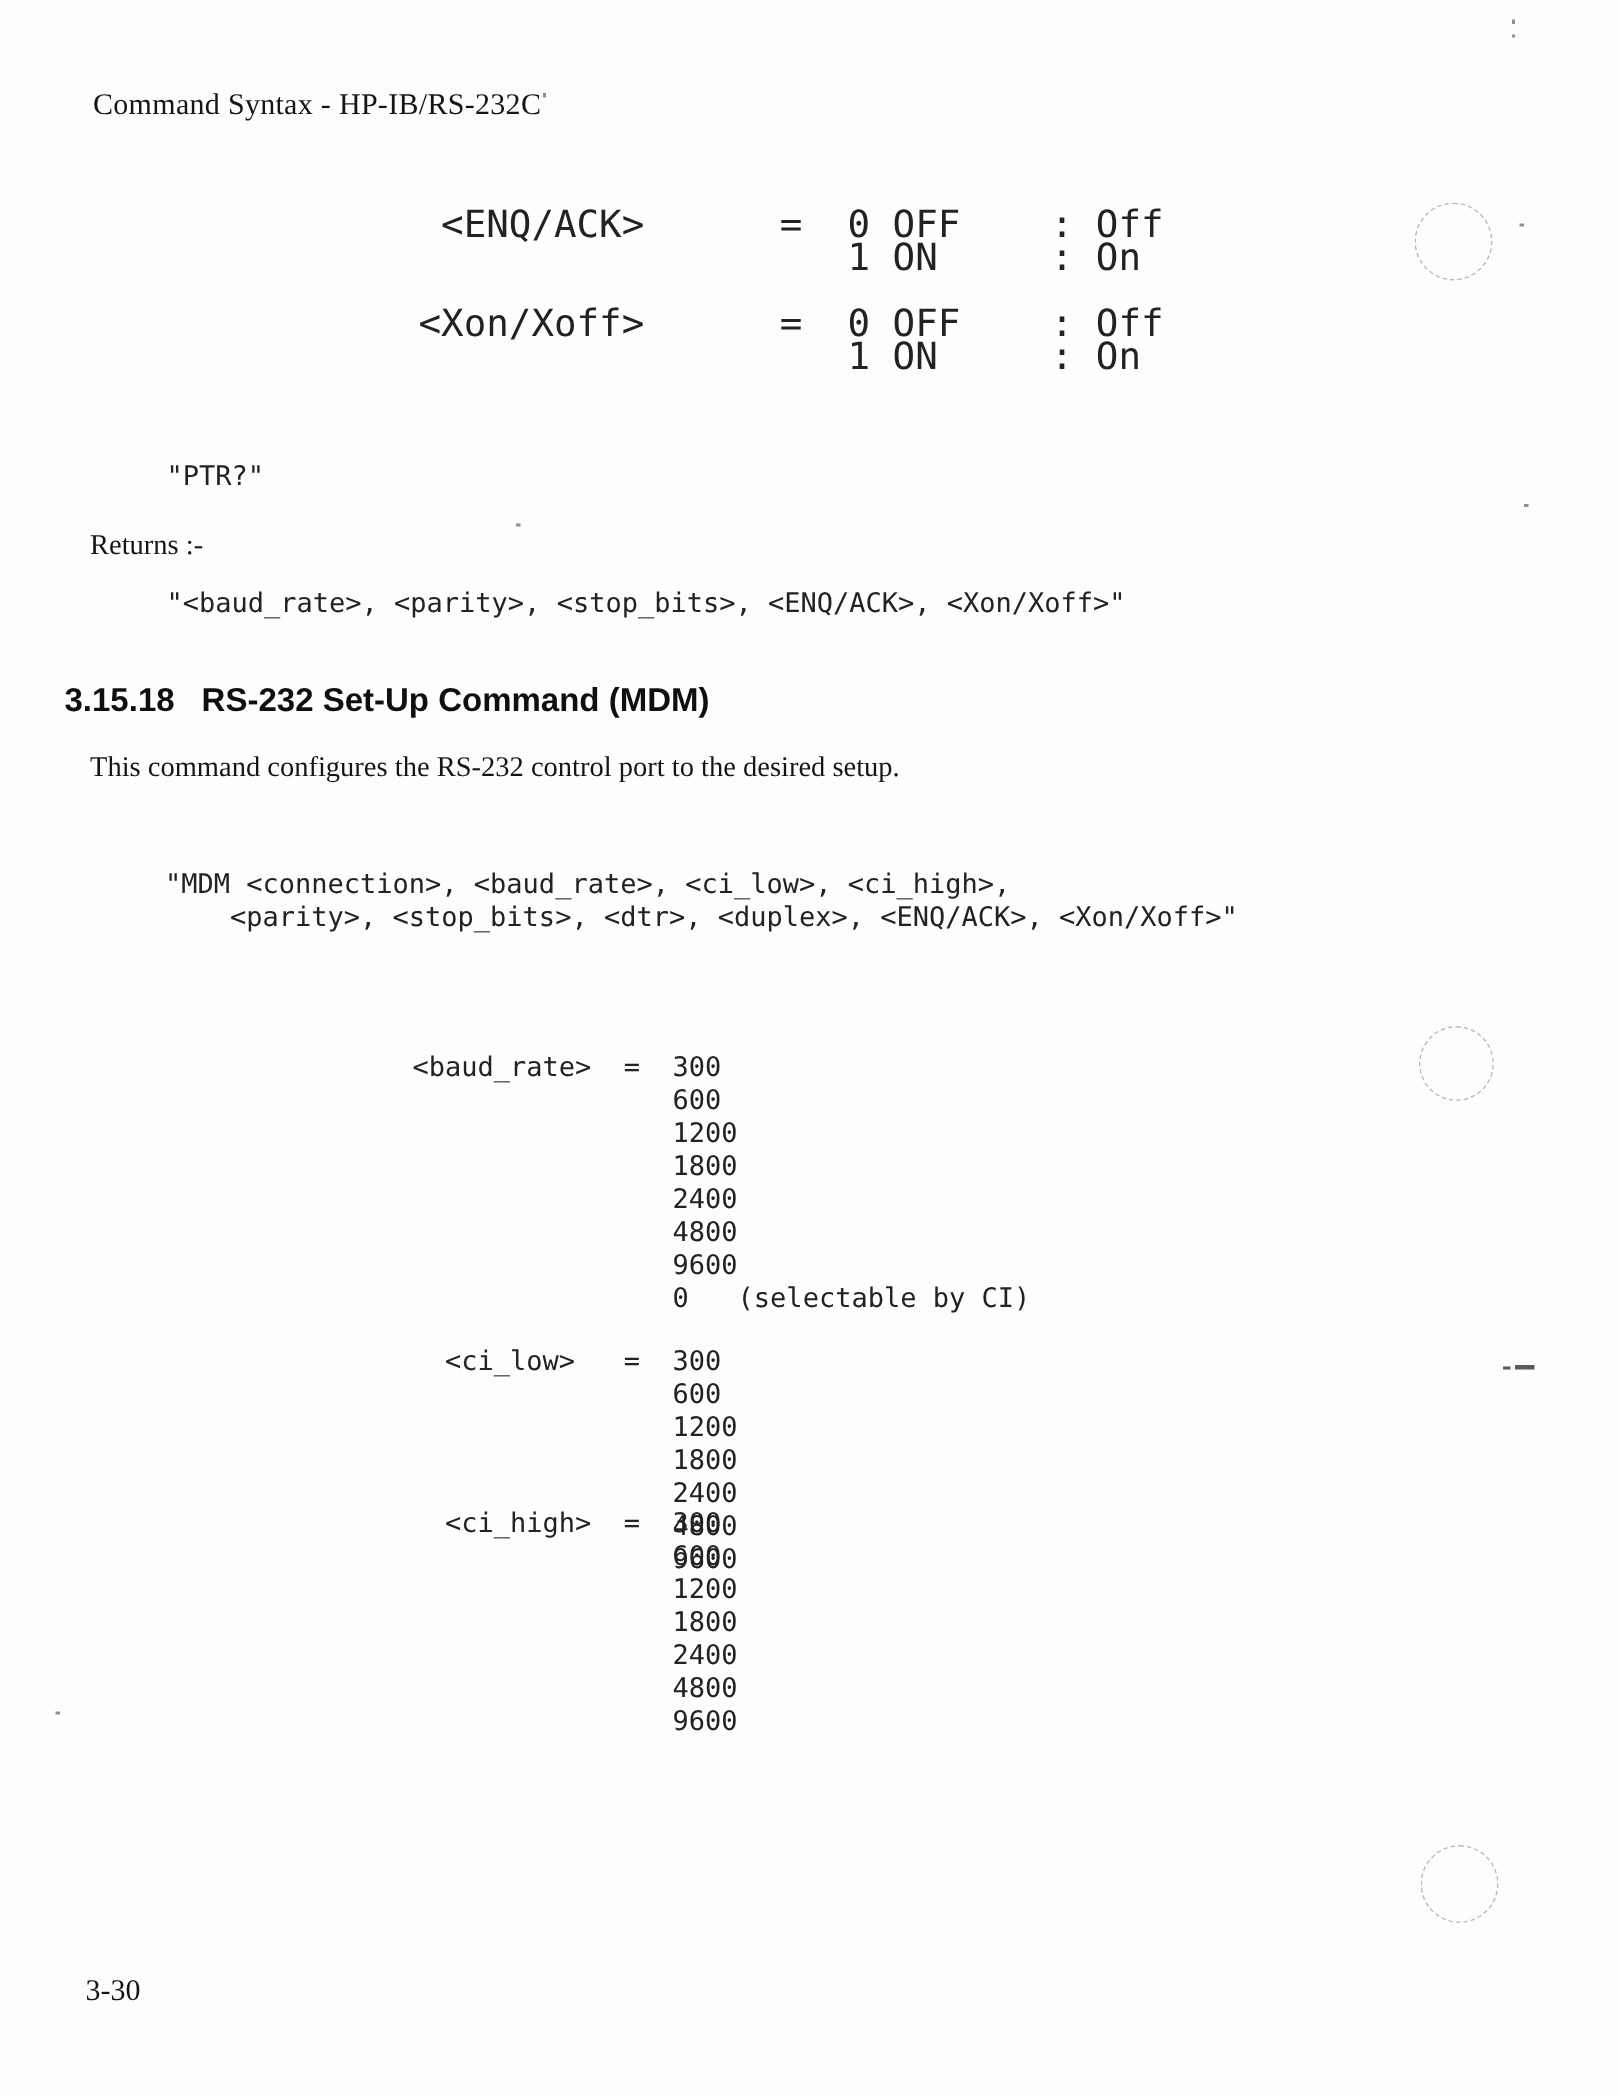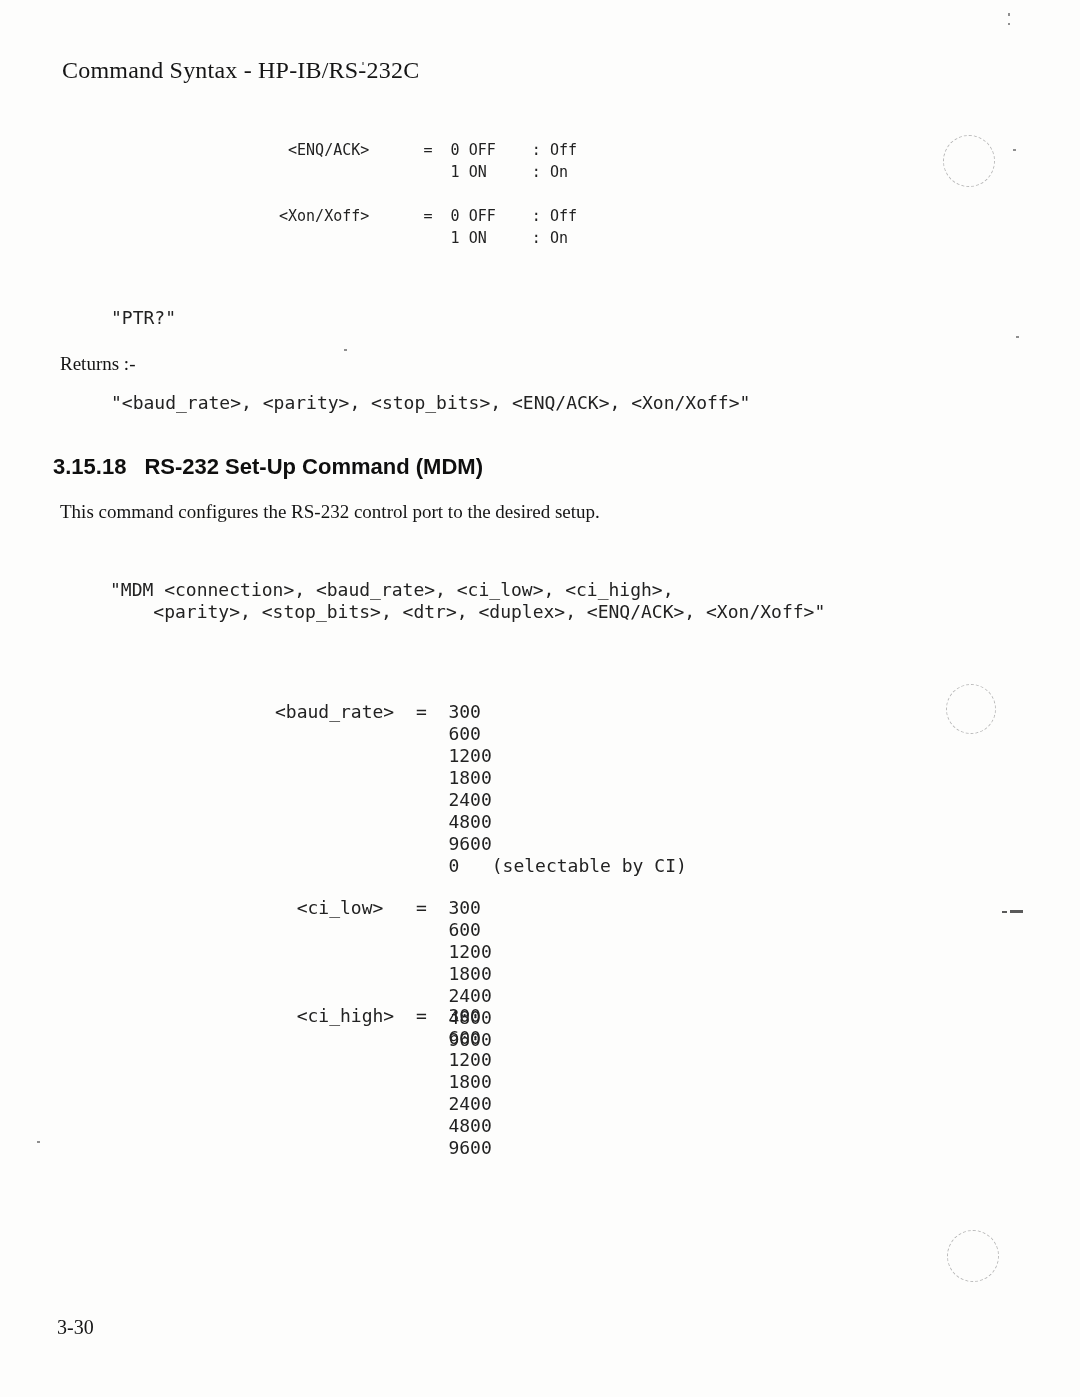--- a/index.html
+++ b/index.html
@@ -14,29 +14,29 @@
     color: #161616;
   }
   .abs { position: absolute; margin: 0; }
   .serif {
     font-family: "Liberation Serif", serif;
     font-size: 19px;
     line-height: 24px;
     color: #151515;
     white-space: pre-wrap;
   }
-  .header-line { font-size: 24px; letter-spacing: 0.2px; }
+  .header-line { font-size: 20px; letter-spacing: 0.2px; }
   .mono {
     font-family: "DejaVu Sans Mono", monospace;
     font-size: 18px;
     line-height: 22px;
     color: #222;
     white-space: pre;
   }
-  .mono-lg { font-size: 15px; }
+  .mono-lg { font-size: 25px; }
   .heading {
     font-family: "Liberation Sans", sans-serif;
     font-size: 22px;
     font-weight: bold;
     color: #0f0f0f;
     white-space: nowrap;
   }
   .heading .sec-num { margin-right: 18px; }
   .footer-num { font-size: 20px; }
   .punch-hole {
@@ -61,21 +61,21 @@
 &lt;Xon/Xoff&gt;      =  0 OFF    : Off
                    1 ON     : On</pre>
 
 
   <pre class="abs mono" style="left:111px; top:307px;">"PTR?"</pre>
 
   <div class="abs serif" style="left:60px; top:352px;">Returns :-</div>
 
   <pre class="abs mono" style="left:111px; top:392px;">"&lt;baud_rate&gt;, &lt;parity&gt;, &lt;stop_bits&gt;, &lt;ENQ/ACK&gt;, &lt;Xon/Xoff&gt;"</pre>
 
-  <div class="abs heading" style="left:53px; top:454px;">
+  <div class="abs heading" style="left:43px; top:454px;">
     <span class="sec-num">3.15.18</span><span>RS-232 Set-Up Command (MDM)</span>
   </div>
 
   <div class="abs serif" style="left:60px; top:500px; width:820px;">This command configures the RS-232 control port to the desired setup.</div>
 
 
   <pre class="abs mono" style="left:110px; top:579px;">"MDM &lt;connection&gt;, &lt;baud_rate&gt;, &lt;ci_low&gt;, &lt;ci_high&gt;,
     &lt;parity&gt;, &lt;stop_bits&gt;, &lt;dtr&gt;, &lt;duplex&gt;, &lt;ENQ/ACK&gt;, &lt;Xon/Xoff&gt;"</pre>
 
 

